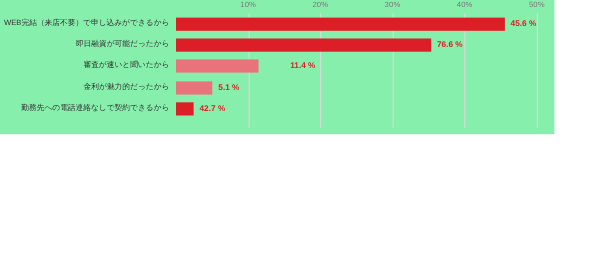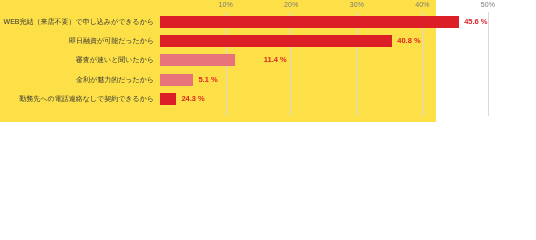--- a/index.html
+++ b/index.html
@@ -4,22 +4,22 @@
 <style>
   html,body{margin:0;padding:0;}
   body{
     width:536px;height:122px;
     background:#ffffff;
     font-family:"Liberation Sans","DejaVu Sans",sans-serif;
     overflow:hidden;
   }
   #chart-root{
     position:relative;
-    width:436px;height:122px;
-    background:#fde047;
+    width:504px;height:122px;
+    background:#86efac;
   }
   
   .plot-area{
     position:absolute;
     left:160px; top:12px;
     width:328px; height:104px;
   }
   .gridline{
     position:absolute;
     top:0; bottom:0;
@@ -85,31 +85,31 @@
       <div class="gridline" style="left: 328px;"></div>
       <div class="tick-label" style="left: 328px; top: -11px;">50%</div>
       <div class="row" style="top: 0px;">
         <div class="cat-label" style="right: 334px; top: 4px;">WEB完結（来店不要）で申し込みができるから</div>
         <div class="bar" style="width: 299.136px; top: 4px;"></div>
         <div class="val-label" style="left: 304.136px; top: 4px;">45.6 %</div>
       </div>
       <div class="row" style="top: 19.2px;">
         <div class="cat-label" style="right: 334px; top: 4px;">即日融資が可能だったから</div>
         <div class="bar" style="width: 232.224px; top: 4px;"></div>
-        <div class="val-label" style="left: 237.224px; top: 4px;">40.8 %</div>
+        <div class="val-label" style="left: 237.224px; top: 4px;">76.6 %</div>
       </div>
       <div class="row" style="top: 38.4px;">
         <div class="cat-label" style="right: 334px; top: 4px;">審査が速いと聞いたから</div>
         <div class="bar light" style="width: 74.784px; top: 4px;"></div>
         <div class="val-label" style="left: 79.784px; top: 4px; margin-left: 24px;">11.4 %</div>
       </div>
       <div class="row" style="top: 57.6px;">
         <div class="cat-label" style="right: 334px; top: 4px;">金利が魅力的だったから</div>
         <div class="bar light" style="width: 33.456px; top: 4px;"></div>
         <div class="val-label" style="left: 38.456px; top: 4px;">5.1 %</div>
       </div>
       <div class="row" style="top: 76.8px;">
         <div class="cat-label" style="right: 334px; top: 4px;">勤務先への電話連絡なしで契約できるから</div>
         <div class="bar" style="width: 16.4px; top: 4px;"></div>
-        <div class="val-label" style="left: 21.4px; top: 4px;">24.3 %</div>
+        <div class="val-label" style="left: 21.4px; top: 4px;">42.7 %</div>
       </div>
     </div>
 </div>
 
 </body></html>

